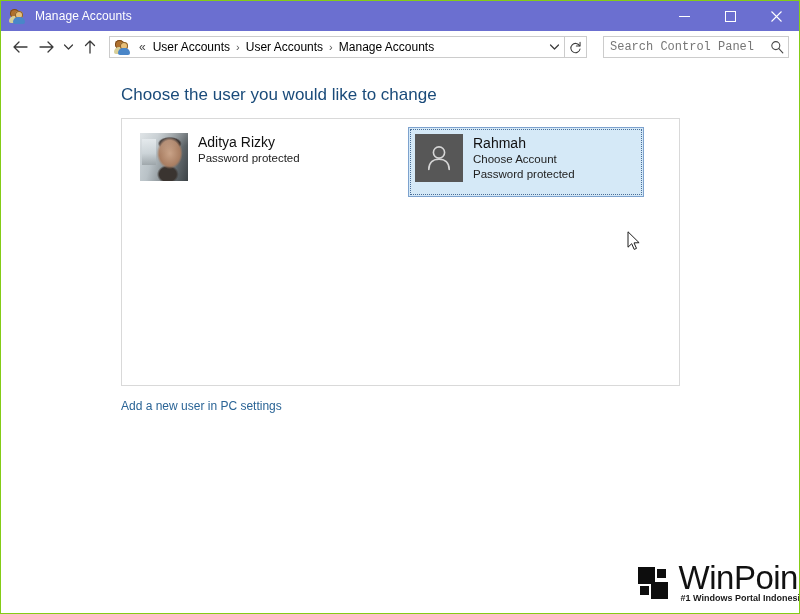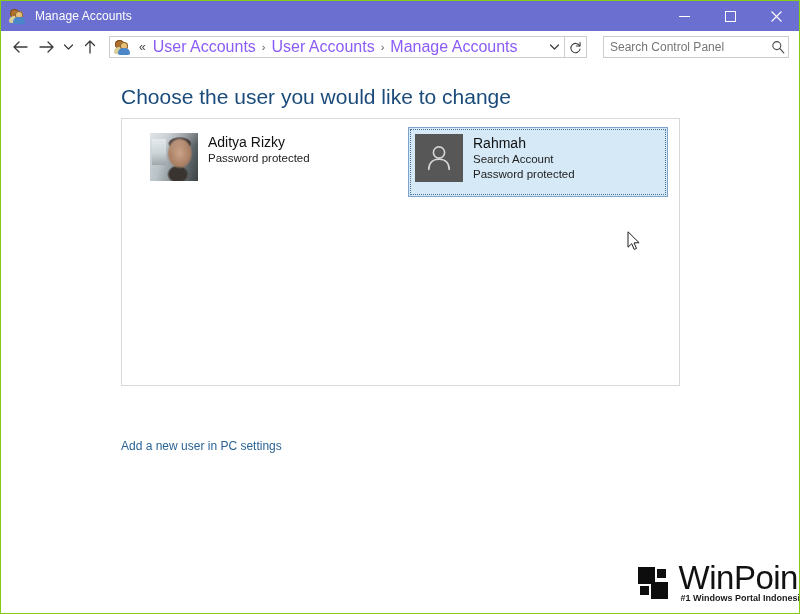--- a/index.html
+++ b/index.html
@@ -135,22 +135,22 @@
     position: relative;
     flex: none;
   }
   .crumb-sep-dbl {
     color: #444;
     font-size: 12px;
     margin: 0 4px;
     flex: none;
   }
   .crumb {
-    font-size: 16px;
-    color: #8b5cf6;
+    font-size: 12px;
+    color: #000000;
     white-space: nowrap;
     padding: 1px 3px;
     cursor: default;
   }
   .crumb-sep {
     color: #555;
     font-size: 11px;
     margin: 0 3px;
     flex: none;
     user-select: none;
@@ -188,21 +188,21 @@
     background: #ffffff;
     display: flex;
     align-items: center;
     box-sizing: border-box;
     flex: none;
   }
   #search-input {
     flex: 1;
     border: none;
     outline: none;
-    font-family: Liberation Sans, sans-serif;
+    font-family: Liberation Mono, monospace;
     font-size: 12px;
     color: #000;
     padding-left: 6px;
     background: transparent;
   }
   #search-input::placeholder { color: #767676; }
   #search-icon-wrap {
     width: 22px; height: 20px;
     display: flex; align-items: center; justify-content: center;
     flex: none;
@@ -214,21 +214,21 @@
     left: 0; top: 62px;
     width: 798px;
     height: 550px;
     background: #ffffff;
   }
 
   #page-heading {
     position: absolute;
     left: 120px;
     top: 22px;
-    font-size: 21px;
+    font-size: 17px;
     color: #1a4b7a;
     white-space: nowrap;
   }
 
   #account-box {
     position: absolute;
     left: 120px;
     top: 55px;
     width: 559px;
     height: 268px;
@@ -239,29 +239,29 @@
 
   .account-card {
     position: absolute;
     display: flex;
     align-items: flex-start;
     padding: 6px;
     box-sizing: border-box;
     cursor: default;
   }
   #account-card-0 {
-    left: 22px;
+    left: 12px;
     top: 8px;
     width: 266px;
     height: 70px;
   }
   #account-card-1 {
     left: 286px;
     top: 8px;
-    width: 260px;
+    width: 236px;
     height: 70px;
     background: #d5e9f7;
     border: 1px solid #7da2ce;
     outline: 1px dotted #4a6f99;
     outline-offset: -3px;
   }
 
   .avatar {
     width: 48px;
     height: 48px;
@@ -334,21 +334,20 @@
   }
 
   #add-user-link {
     position: absolute;
     left: 120px;
     top: 336px;
     font-size: 12px;
     color: #2a6496;
     white-space: nowrap;
     cursor: default;
-    margin-top: 40px;
   }
 
   
   #mouse-cursor {
     position: absolute;
     left: 626px;
     top: 168px;
     width: 14px;
     height: 21px;
     pointer-events: none;
@@ -514,21 +513,21 @@
 
       <div class="account-card" id="account-card-1">
         <div class="avatar" id="avatar-generic">
           <svg width="30" height="30" viewBox="0 0 30 30">
             <circle cx="15" cy="9.5" r="5.6" fill="none" stroke="#d6d6d6" stroke-width="1.6"></circle>
             <path d="M4.8 26.5 C4.8 18.8 10.0 16.2 15 16.2 C20.0 16.2 25.2 18.8 25.2 26.5" fill="none" stroke="#d6d6d6" stroke-width="1.6" stroke-linecap="round"></path>
           </svg>
         </div>
         <div class="acct-info">
           <div class="acct-name">Rahmah</div>
-          <div class="acct-line">Search Account</div>
+          <div class="acct-line">Choose Account</div>
           <div class="acct-line">Password protected</div>
         </div>
       </div>
 
     </div>
 
     <div id="add-user-link">Add a new user in PC settings</div>
 
     <div id="mouse-cursor">
       <svg width="14" height="21" viewBox="0 0 14 21">

